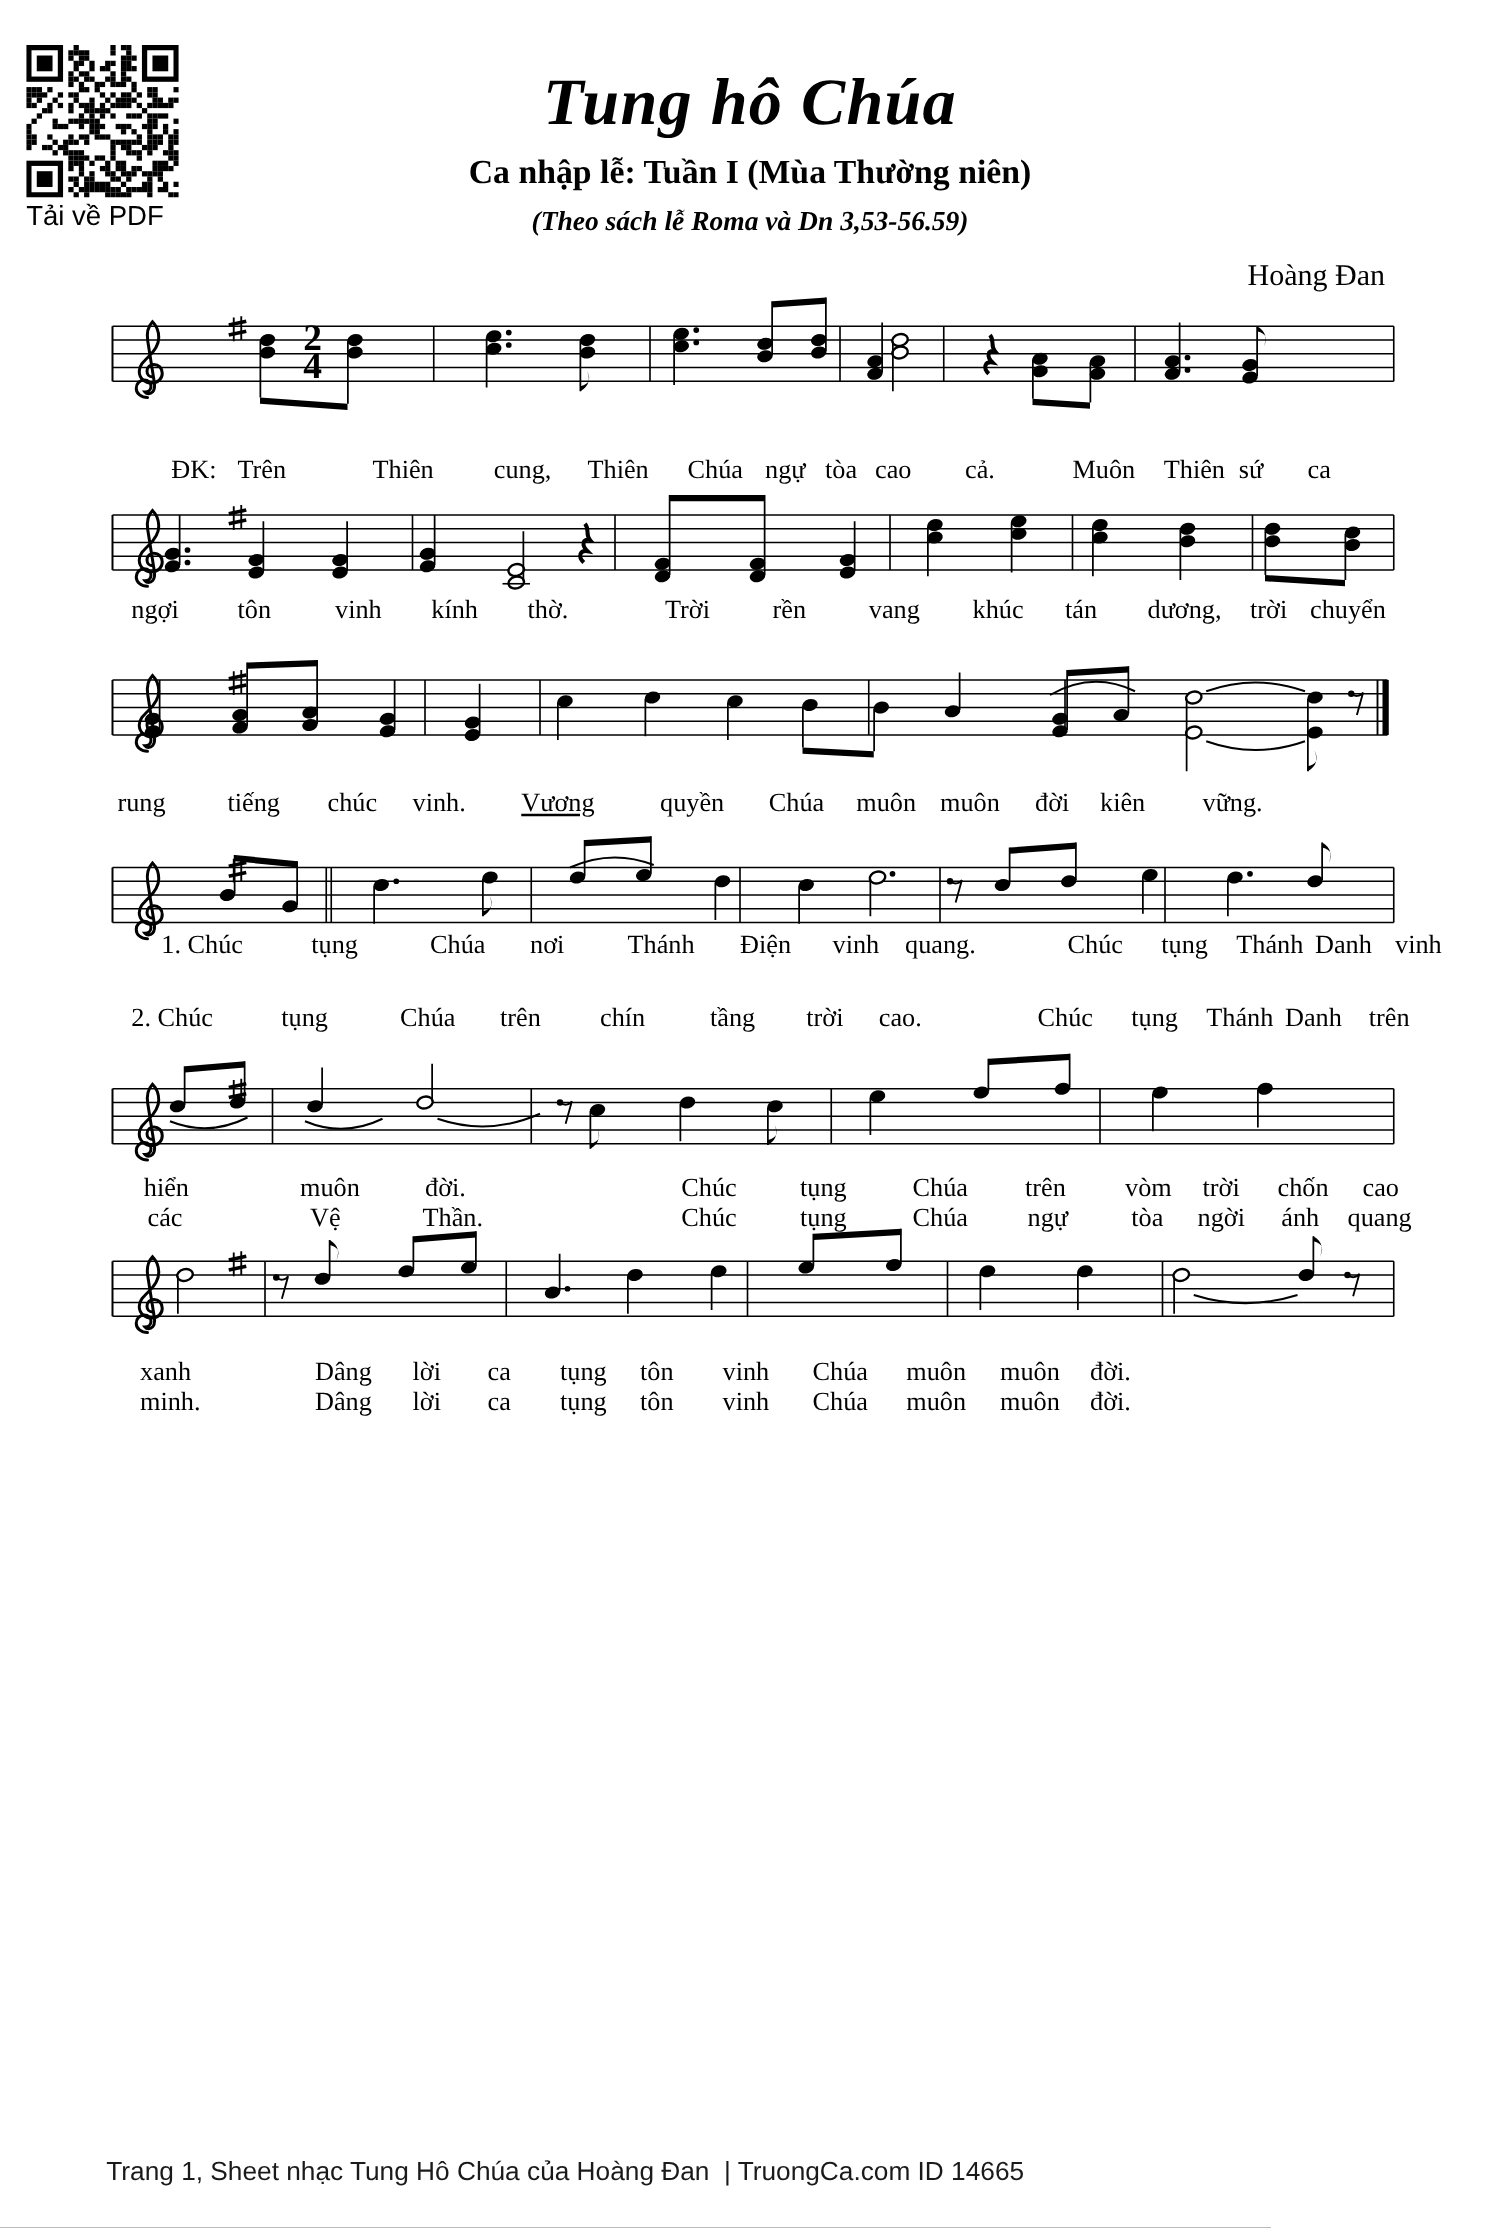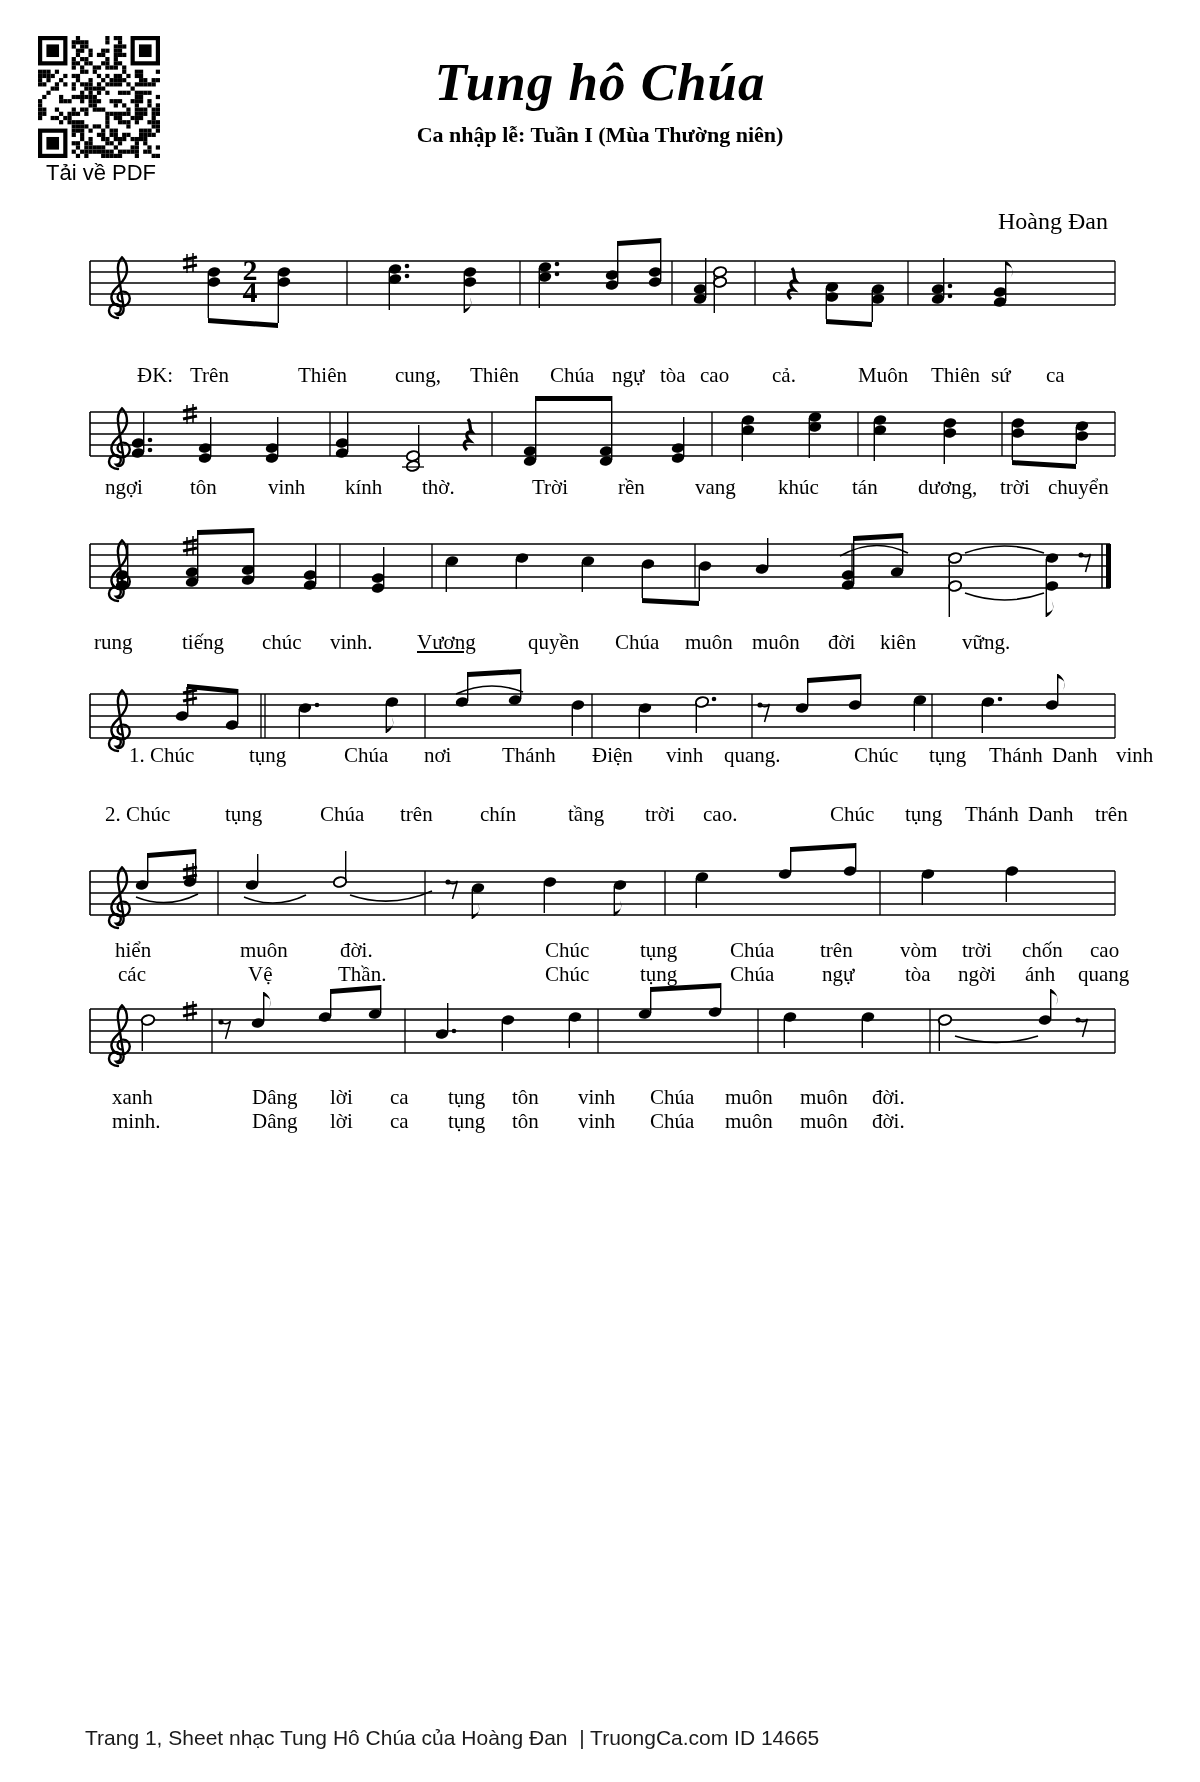--- a/index.html
+++ b/index.html
@@ -1,33 +1,33 @@
 <!DOCTYPE html>
 <html><head>
 <meta charset="utf-8">
 <style>
   html,body{margin:0;padding:0;background:#888;}
   .sheet{
     position:relative;width:1200px;height:1782px;margin:0 auto;
     background:#ffffff;overflow:hidden;
     font-family:"Liberation Serif", serif;color:#000;
   }
-  .qr-block{position:absolute;left:38px;top:36px;width:126px;text-align:center;}
+  .qr-block{position:absolute;left:21px;top:36px;width:126px;text-align:left;}
   .qr-block svg{display:block;}
   .qr-label{
     font-family:"Liberation Sans", sans-serif;font-size:22px;color:#000;
     margin-top:2px;white-space:nowrap;
   }
   .title{
     position:absolute;left:0;top:52px;width:100%;text-align:center;
     font-size:53px;font-weight:bold;font-style:italic;letter-spacing:1px;
   }
   .subtitle{
     position:absolute;left:0;top:122px;width:100%;text-align:center;
-    font-size:22px;font-weight:bold;
+    font-size:27px;font-weight:bold;
   }
   .source{
     position:absolute;left:0;top:164px;width:100%;text-align:center;
     font-size:22px;font-weight:bold;font-style:italic;
   }
   .composer{
     position:absolute;right:92px;top:208px;font-size:24px;
   }
   .staff-svg{position:absolute;left:0;pointer-events:none;}
   .lyric-row{position:absolute;left:0;top:0;width:100%;height:26px;}
@@ -368,20 +368,21 @@
         <rect x="24" y="2" width="3" height="3" fill="#000"></rect>
         <rect x="0" y="22" width="7" height="7" fill="#000"></rect>
         <rect x="1" y="23" width="5" height="5" fill="#fff"></rect>
         <rect x="2" y="24" width="3" height="3" fill="#000"></rect>
       </svg>
     <div class="qr-label">Tải về PDF</div>
   </div>
 
   <div class="title">Tung hô Chúa</div>
   <div class="subtitle">Ca nhập lễ: Tuần I (Mùa Thường niên)</div>
+  <div class="source">(Theo sách lễ Roma và Dn 3,53-56.59)</div>
   <div class="composer">Hoàng Đan</div>
 
   <div id="staves">
       <svg width="1200" height="180" class="staff-svg" style="top: 201px;">
         <g stroke="#000" fill="none">
           <line x1="90" y1="60" x2="1115" y2="60" stroke-width="1.3"></line>
           <line x1="90" y1="71" x2="1115" y2="71" stroke-width="1.3"></line>
           <line x1="90" y1="82" x2="1115" y2="82" stroke-width="1.3"></line>
           <line x1="90" y1="93" x2="1115" y2="93" stroke-width="1.3"></line>
           <line x1="90" y1="104" x2="1115" y2="104" stroke-width="1.3"></line>

